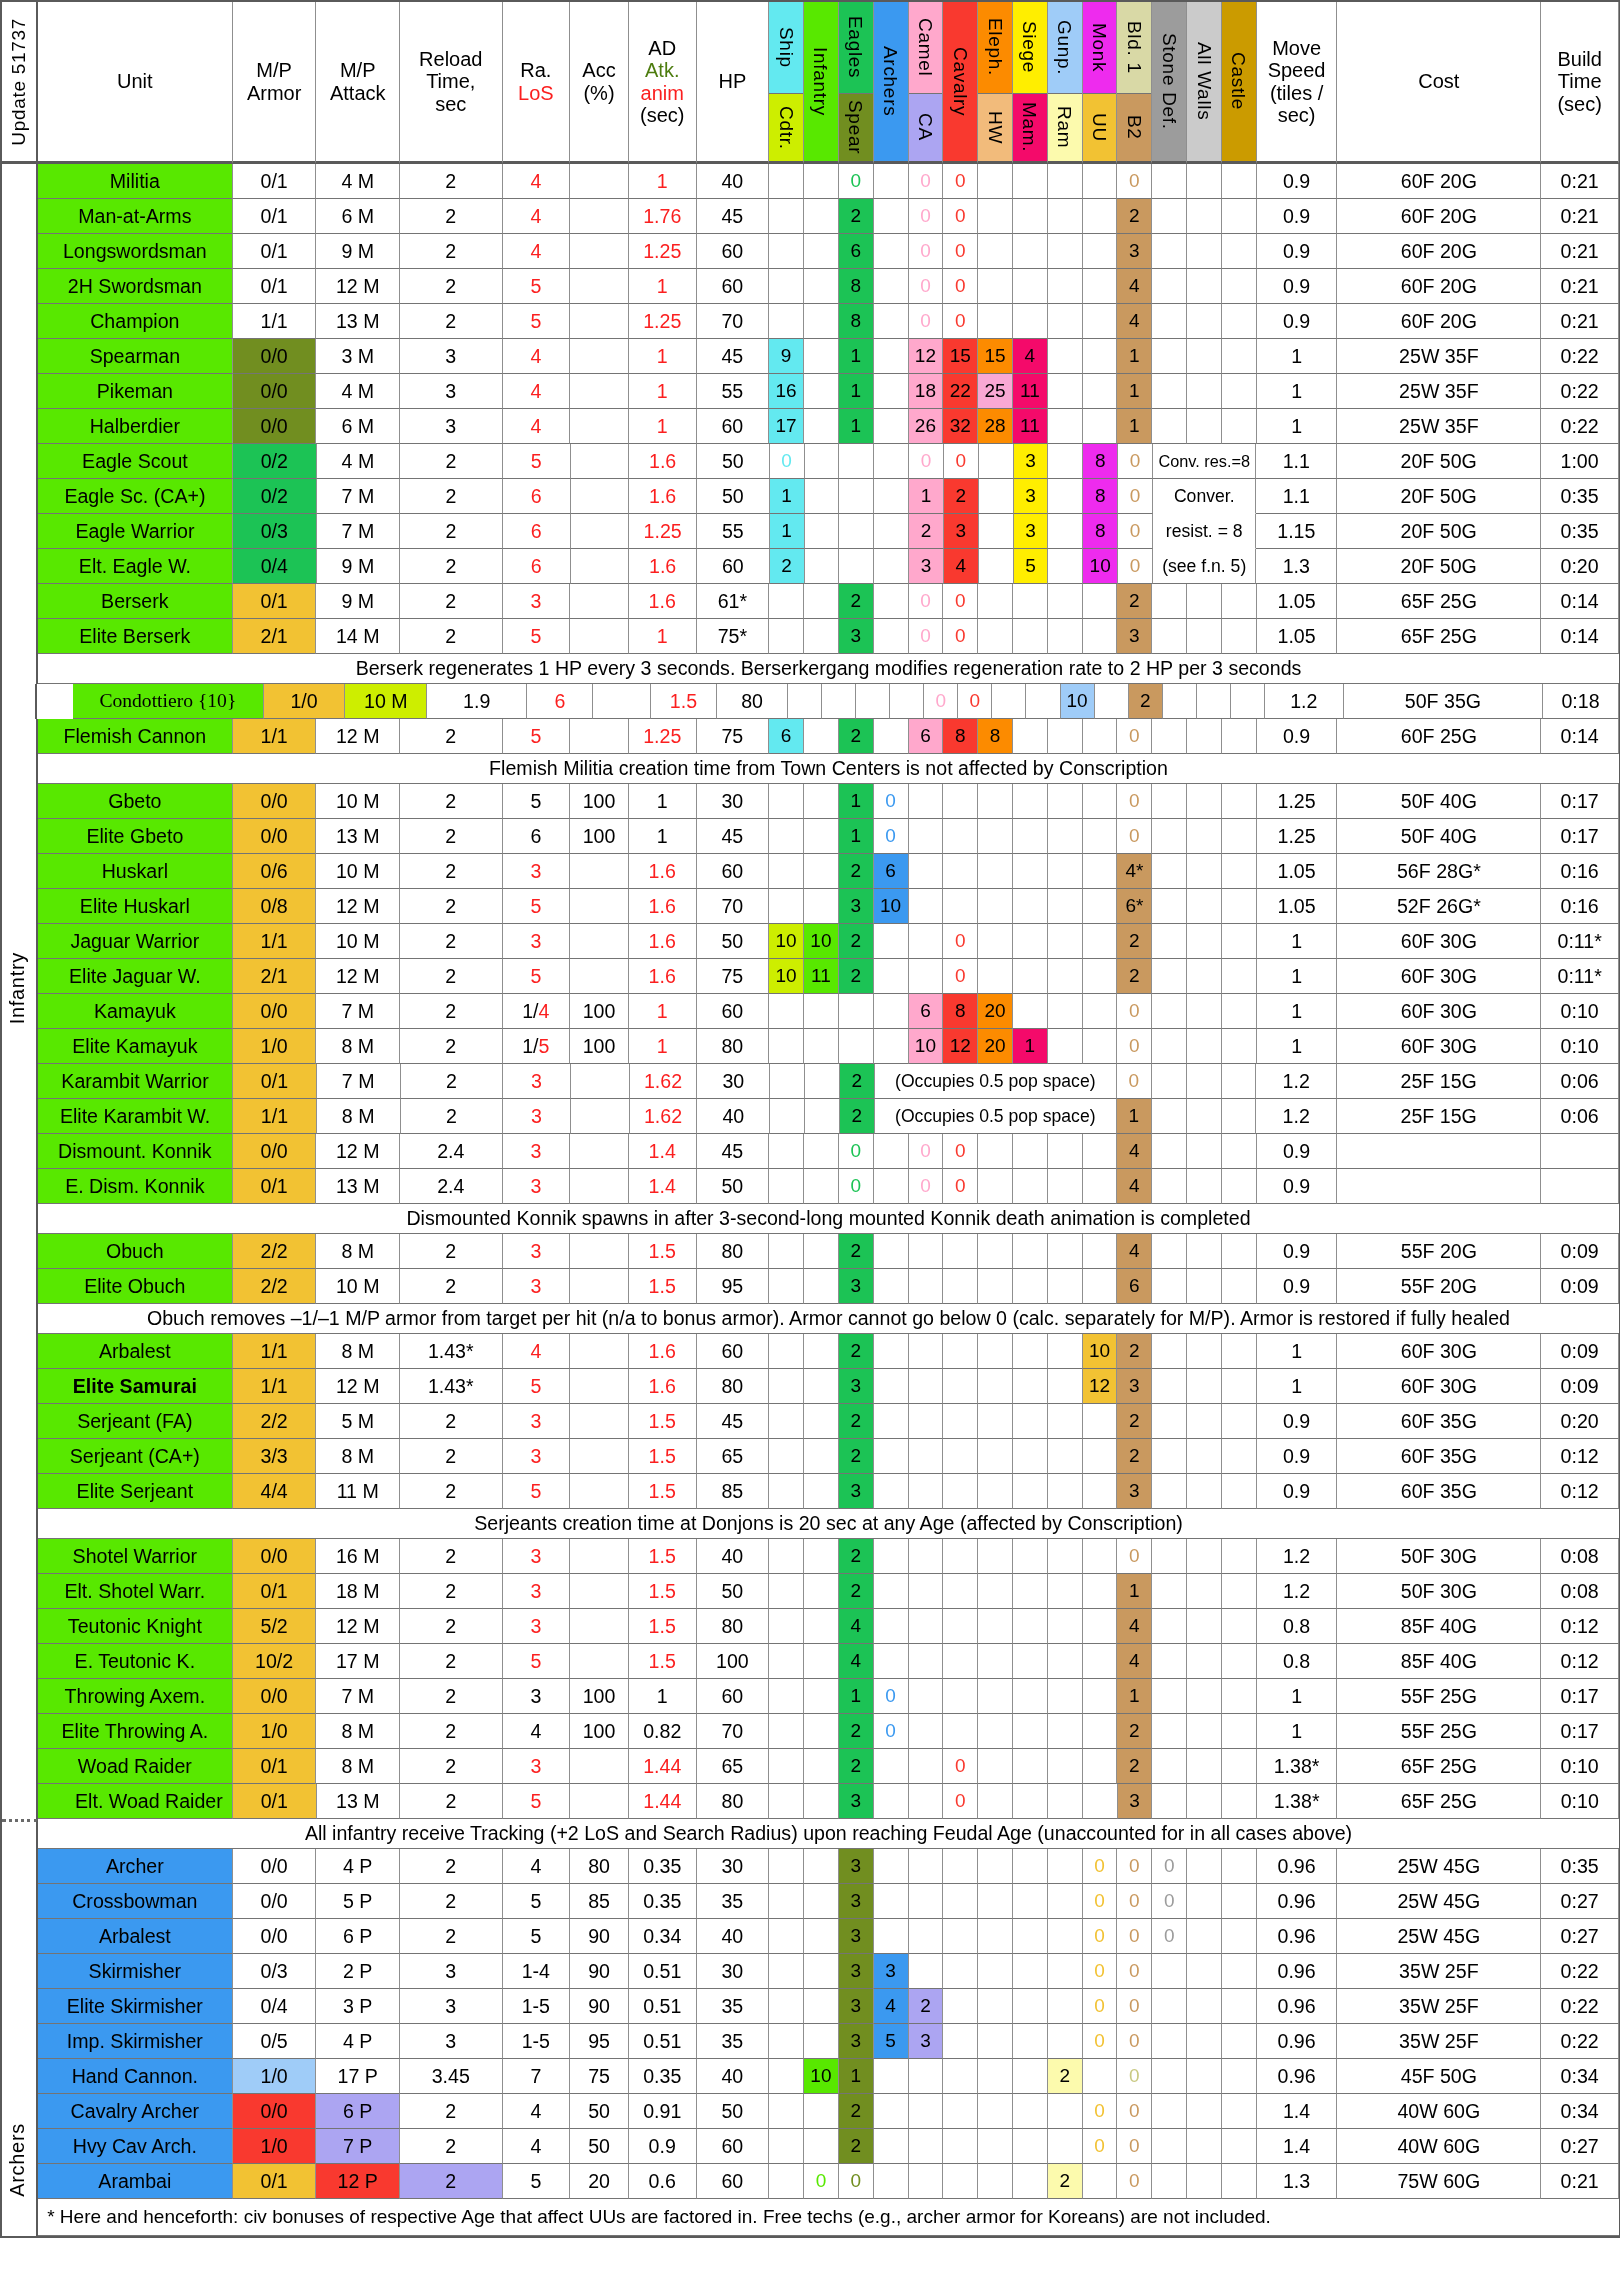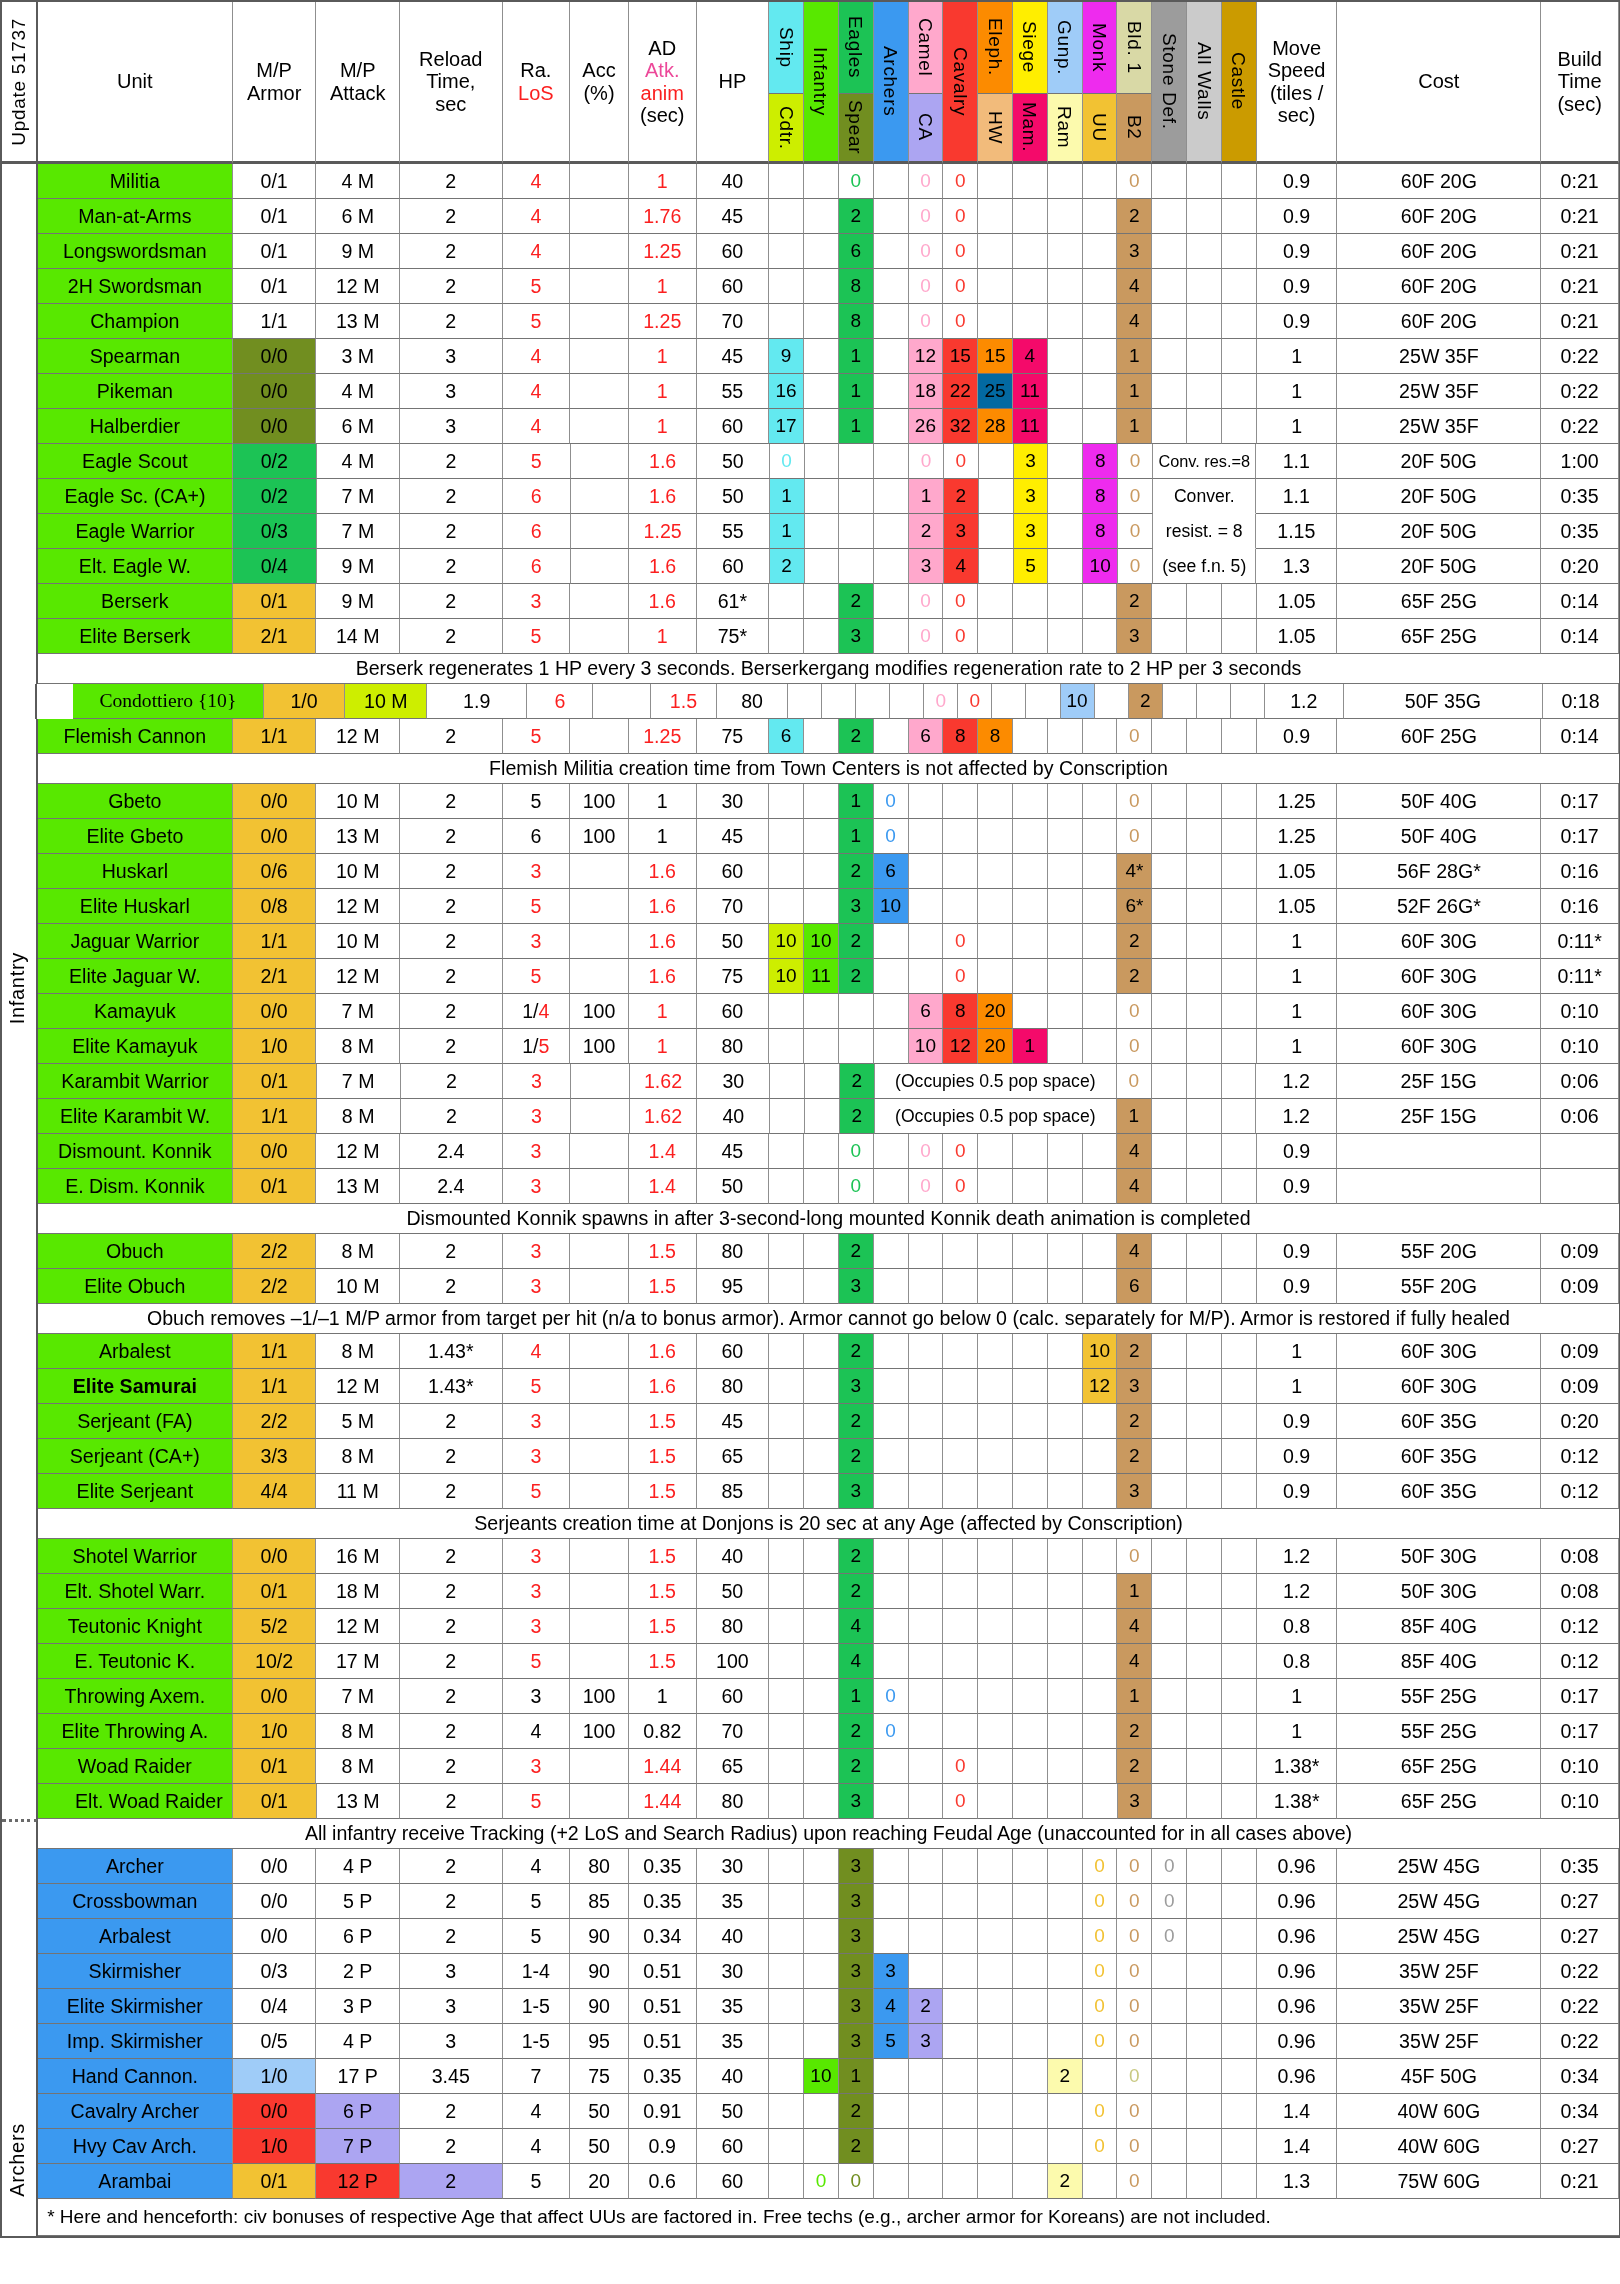--- a/index.html
+++ b/index.html
@@ -51,21 +51,21 @@
       <div class="c armor">M/P
 Armor</div>
       <div class="c atk">M/P
 Attack</div>
       <div class="c rl">Reload
 Time,
 sec</div>
       <div class="c ra" style="flex-direction: column;"><div class="" style="color: rgb(0, 0, 0);">Ra.</div><div class="" style="color: rgb(251, 31, 31);">LoS</div></div>
       <div class="c acc">Acc
 (%)</div>
-      <div class="c ad" style="flex-direction: column;"><div class="" style="color: rgb(0, 0, 0);">AD</div><div class="" style="color: #ec4899;">Atk.</div><div class="" style="color: rgb(251, 31, 31);">anim</div><div class="" style="color: rgb(0, 0, 0);">(sec)</div></div>
+      <div class="c ad" style="flex-direction: column;"><div class="" style="color: rgb(0, 0, 0);">AD</div><div class="" style="color: #4d7c0f;">Atk.</div><div class="" style="color: rgb(251, 31, 31);">anim</div><div class="" style="color: rgb(0, 0, 0);">(sec)</div></div>
       <div class="c hp">HP</div>
       <div class="c bn bh"><div class="half" style="background: rgb(99, 233, 240);"><div class="vt">Ship</div></div><div class="half2" style="background: rgb(205, 238, 0);"><div class="vt">Cdtr.</div></div></div>
       <div class="c bn bh"><div class="fullc" style="background: rgb(88, 232, 0);"><div class="vt">Infantry</div></div></div>
       <div class="c bn bh"><div class="half" style="background: rgb(28, 195, 85);"><div class="vt">Eagles</div></div><div class="half2" style="background: rgb(113, 142, 32);"><div class="vt">Spear</div></div></div>
       <div class="c bn bh"><div class="fullc" style="background: rgb(59, 153, 240);"><div class="vt">Archers</div></div></div>
       <div class="c bn bh"><div class="half" style="background: rgb(255, 168, 204);"><div class="vt">Camel</div></div><div class="half2" style="background: rgb(172, 165, 242);"><div class="vt">CA</div></div></div>
       <div class="c bn bh"><div class="fullc" style="background: rgb(249, 57, 47);"><div class="vt">Cavalry</div></div></div>
       <div class="c bn bh"><div class="half" style="background: rgb(252, 139, 0);"><div class="vt">Eleph.</div></div><div class="half2" style="background: rgb(242, 187, 123);"><div class="vt">HW</div></div></div>
       <div class="c bn bh"><div class="half" style="background: rgb(255, 238, 0);"><div class="vt">Siege</div></div><div class="half2" style="background: rgb(244, 10, 106);"><div class="vt">Mam.</div></div></div>
       <div class="c bn bh"><div class="half" style="background: rgb(159, 204, 248);"><div class="vt">Gunp.</div></div><div class="half2" style="background: rgb(252, 250, 173);"><div class="vt">Ram</div></div></div>
@@ -260,21 +260,21 @@
       <div class="c ra" style="color: rgb(251, 31, 31);">4</div>
       <div class="c acc"></div>
       <div class="c ad" style="color: rgb(251, 31, 31);">1</div>
       <div class="c hp">55</div>
       <div class="c bn bv" style="background: rgb(99, 233, 240);">16</div>
       <div class="c bn bv"></div>
       <div class="c bn bv" style="background: rgb(28, 195, 85);">1</div>
       <div class="c bn bv"></div>
       <div class="c bn bv" style="background: rgb(255, 168, 204);">18</div>
       <div class="c bn bv" style="background: rgb(249, 57, 47);">22</div>
-      <div class="c bn bv" style="background: #0369a1;">25</div>
+      <div class="c bn bv" style="background: #f9a8d4;">25</div>
       <div class="c bn bv" style="background: rgb(244, 10, 106);">11</div>
       <div class="c bn bv"></div>
       <div class="c bn bv"></div>
       <div class="c bn bv" style="background: rgb(201, 153, 95);">1</div>
       <div class="c bn bv"></div>
       <div class="c bn bv"></div>
       <div class="c bn bv"></div>
       <div class="c mv">1</div>
       <div class="c cost">25W 35F</div>
       <div class="c bt">0:22</div>

